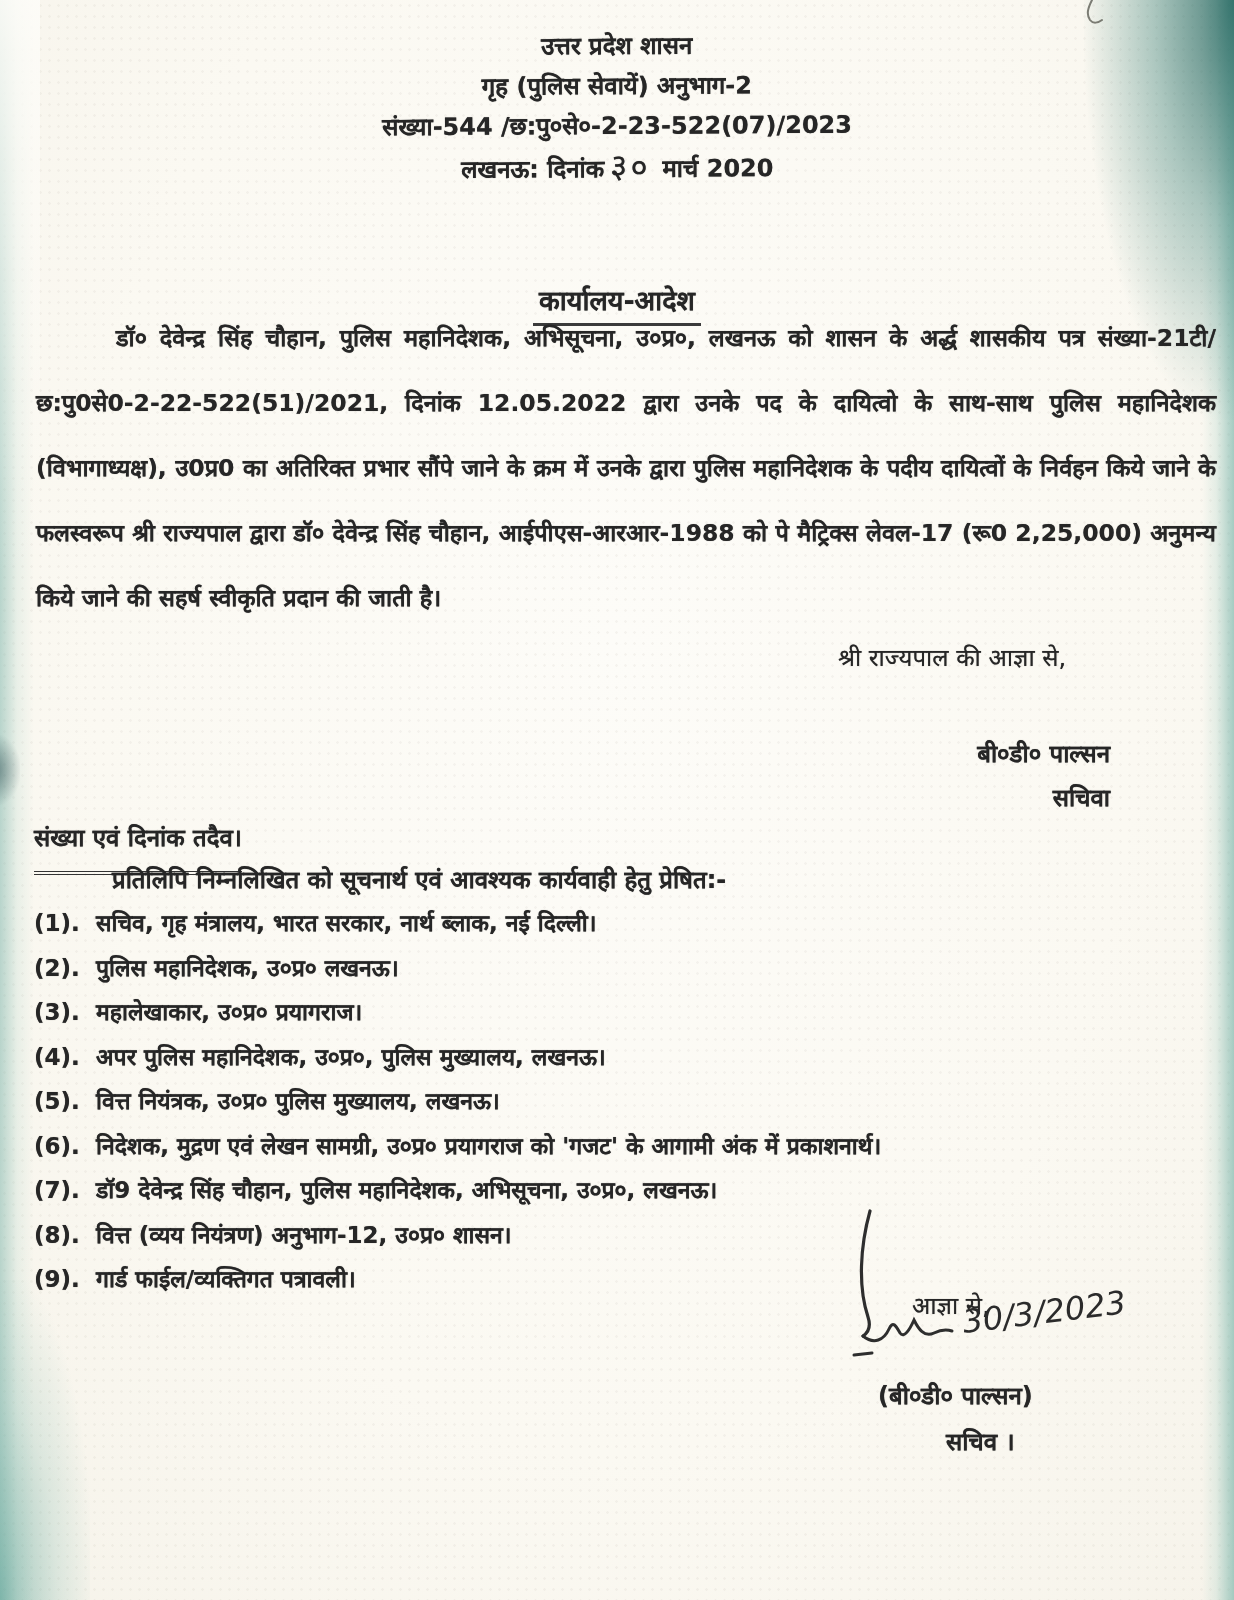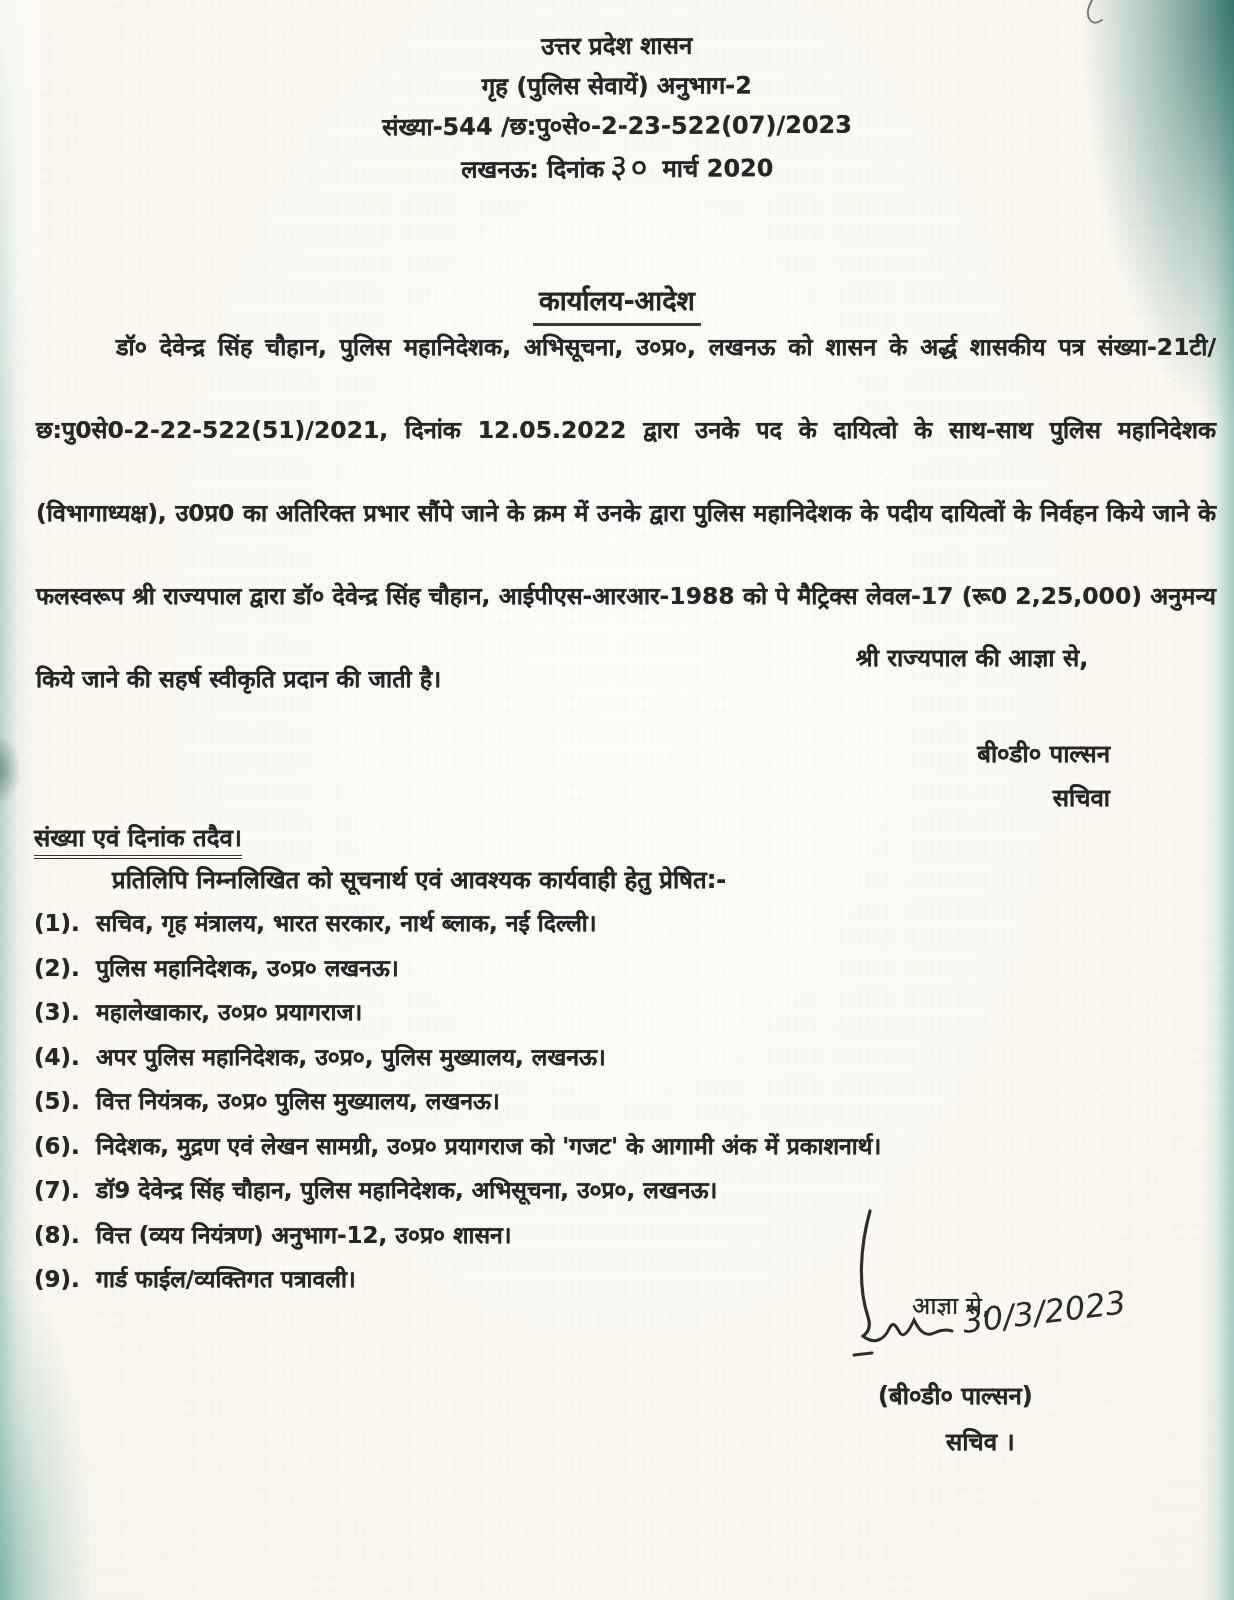--- a/index.html
+++ b/index.html
@@ -56,36 +56,36 @@
     font-size:33px;letter-spacing:3px;transform:rotate(3deg);
     margin:0 12px 0 6px;position:relative;top:1px;
   }
   .title-row{position:absolute;top:234px;left:0;right:0;text-align:center;margin-top:47px;}
   .title-row .t{
     display:inline-block;font-size:27px;font-weight:700;
     padding:0 6px 5px 6px;border-bottom:3px solid #3b3b3b;
   }
   .body-par{
     position:absolute;top:306px;left:36px;right:18px;
-    font-size:23.5px;font-weight:600;line-height:83px;
+    font-size:23.5px;font-weight:600;line-height:65px;
     text-align:justify;text-indent:80px;
   }
   .by-order{
-    position:absolute;top:640px;left:792px;width:360px;text-align:center;
-    font-size:24px;font-weight:700;
+    position:absolute;top:640px;left:772px;width:360px;text-align:center;
+    font-size:24px;font-weight:400;
   }
   .signatory{
     position:absolute;top:732px;left:800px;width:310px;text-align:right;
     font-size:24px;font-weight:700;line-height:44px;
   }
   .signatory .t2{font-weight:600;}
   .ref-same{
     position:absolute;top:820px;left:34px;
     font-size:24px;font-weight:700;
-    border-bottom:4px double #333;padding-bottom:2px;
+    border-bottom:4px double #333;padding-bottom:18px;
   }
   .copy-intro{
     position:absolute;top:862px;left:112px;
     font-size:24px;font-weight:600;
   }
   .copy-list{
     position:absolute;top:906px;left:34px;right:26px;
     font-size:23px;font-weight:600;
   }
   .copy-item{display:flex;gap:12px;align-items:baseline;height:44.5px;}

